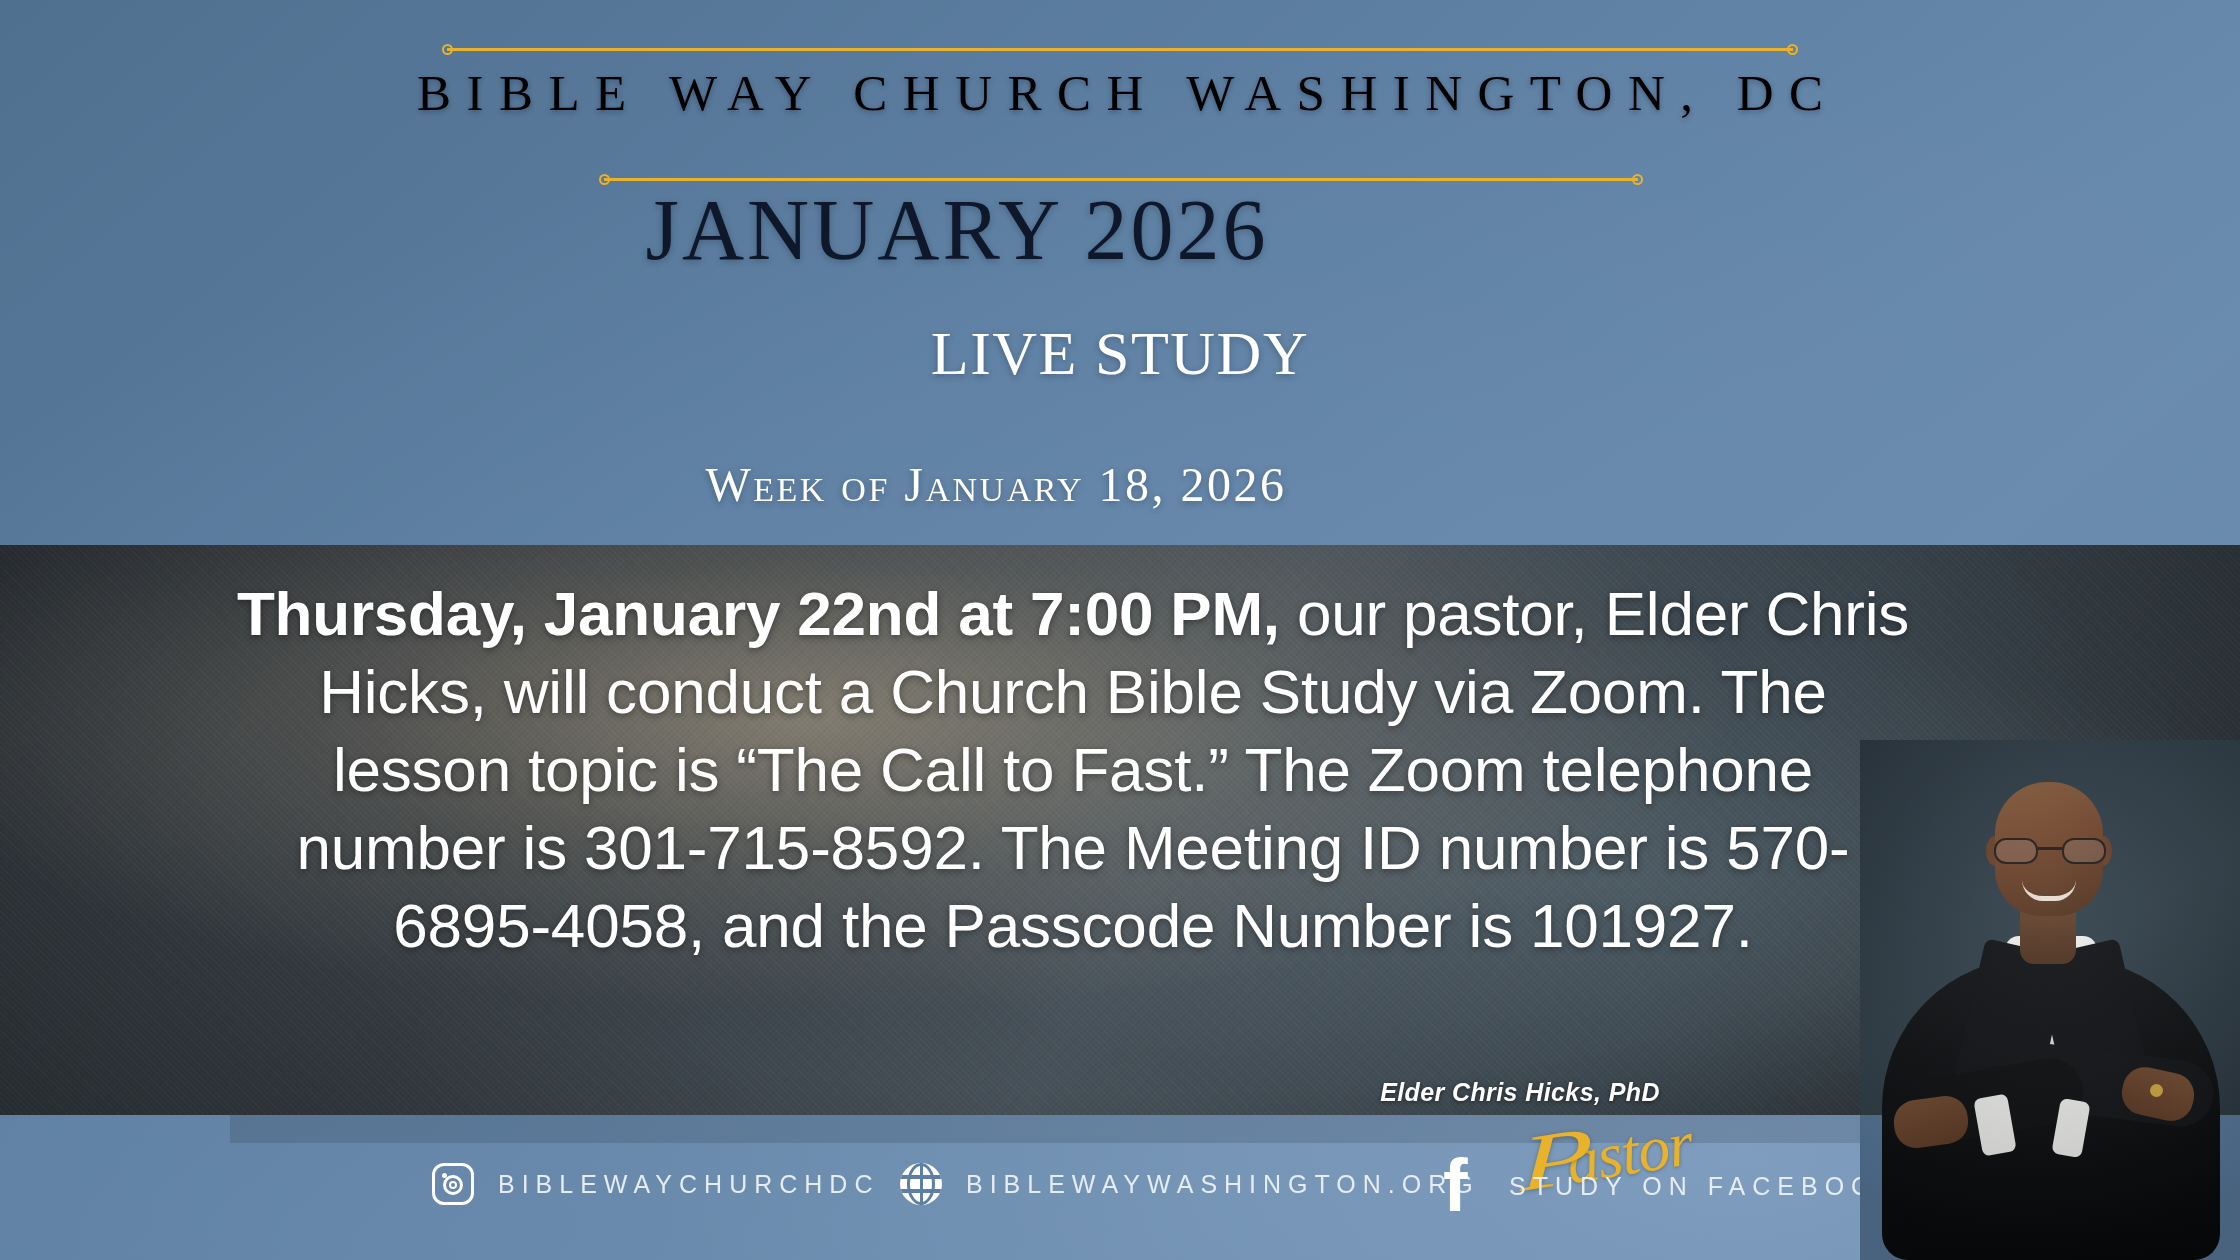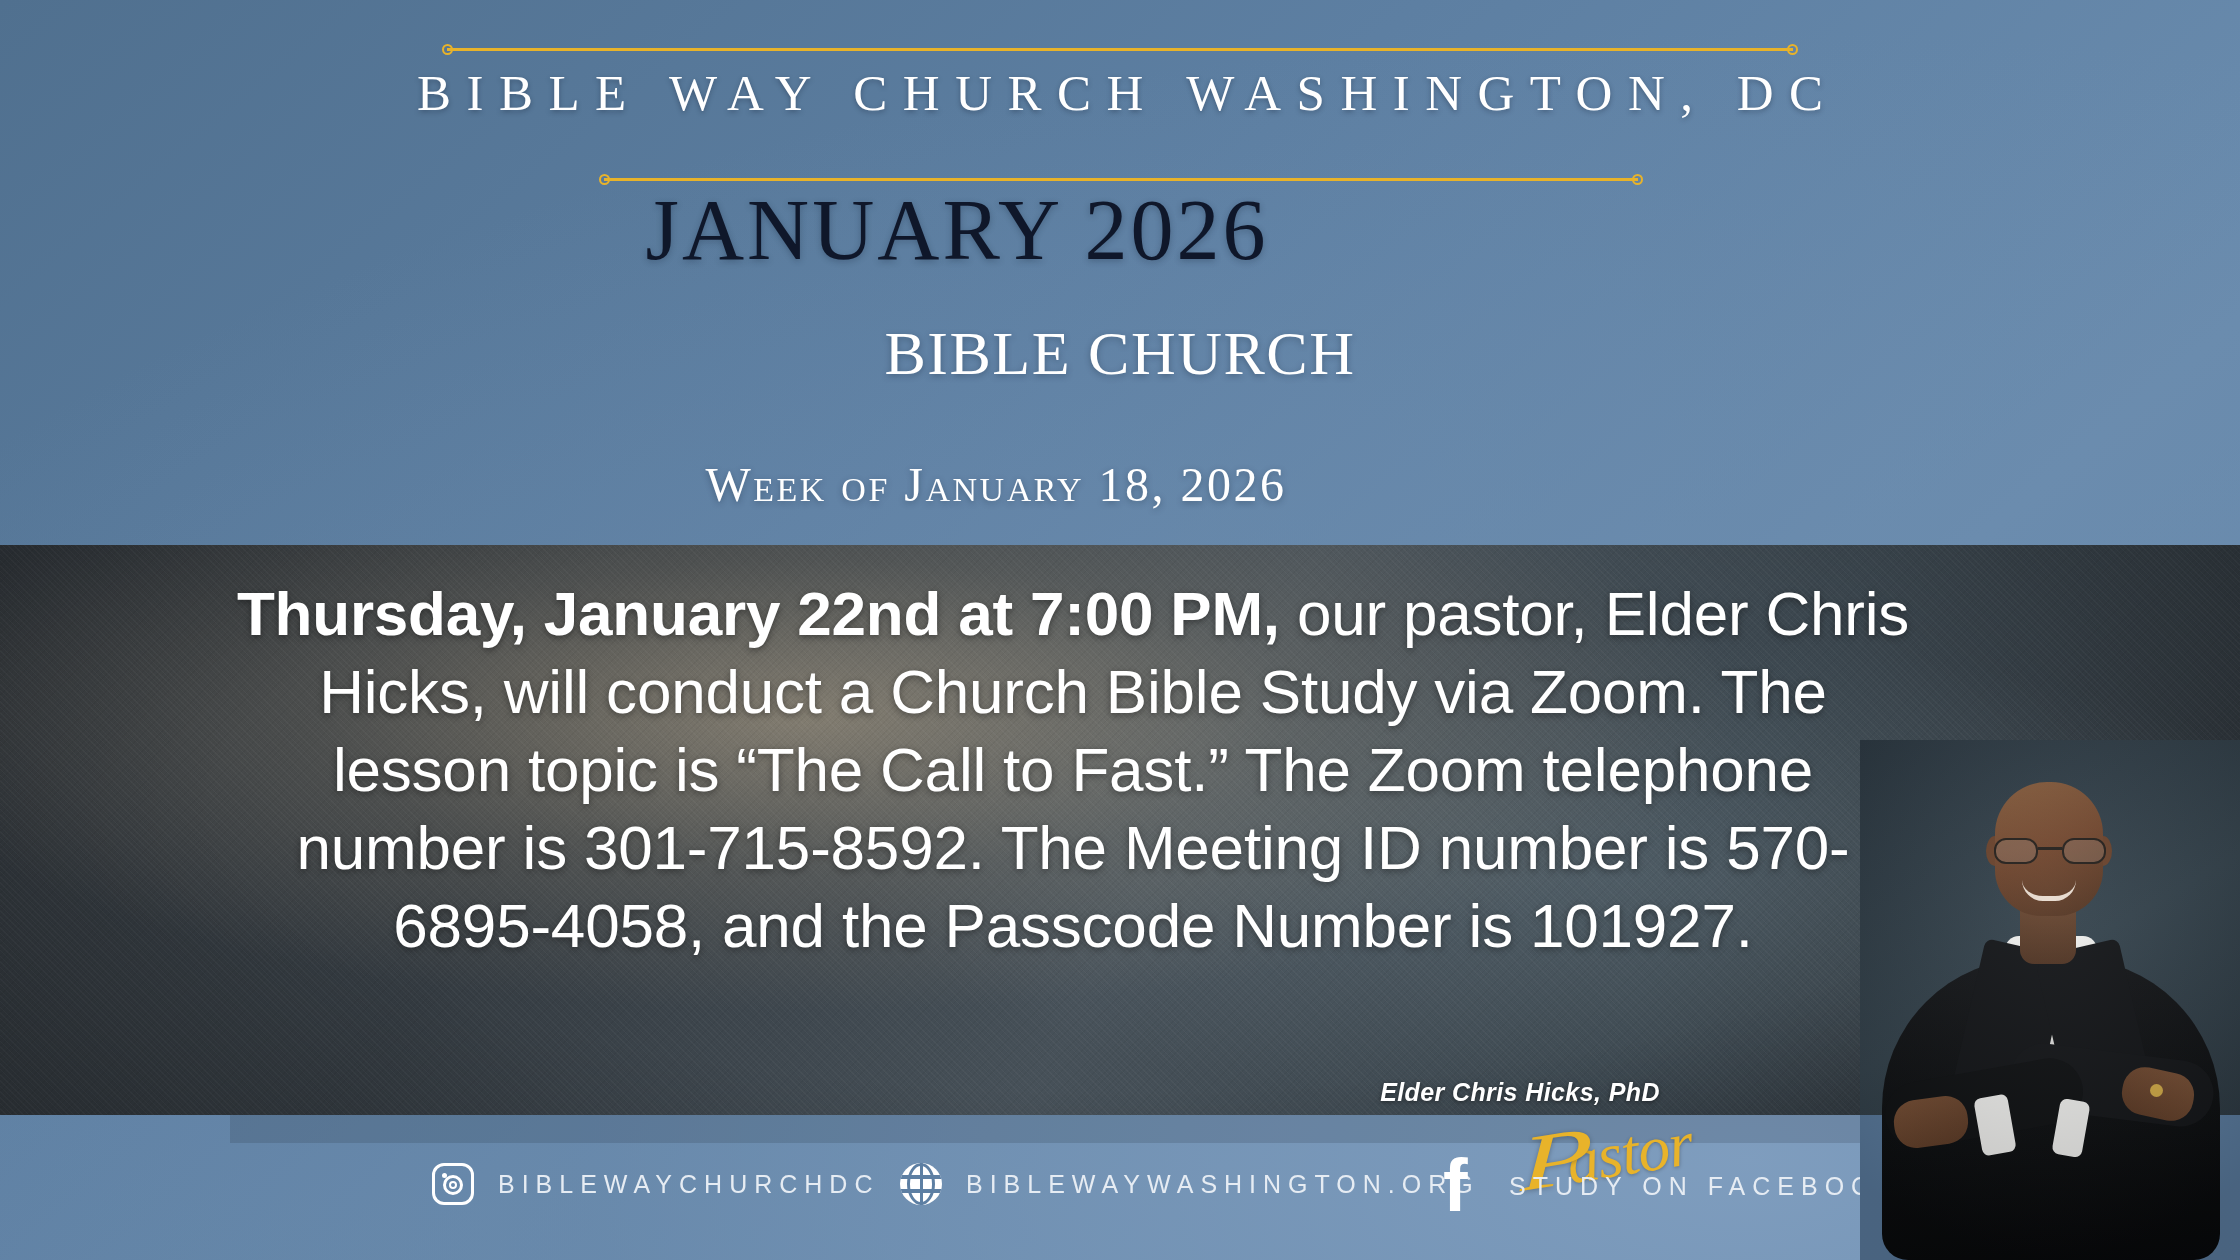--- a/index.html
+++ b/index.html
@@ -26,21 +26,21 @@
   }
   .rule .cap.l{left:-5px;}
   .rule .cap.r{right:-5px;}
   #rule-top{left:447px;top:48px;width:1346px;}
   #rule-mid{left:604px;top:178px;width:1034px;}
 
   
   .serif{font-family:"Liberation Serif",serif;font-weight:400;}
   #church-name{
     position:absolute;left:0;top:64px;width:2240px;text-align:center;
-    font-size:51px;letter-spacing:15.5px;color:#ffffff;
+    font-size:51px;letter-spacing:15.5px;color:#000000;
     text-indent:15.5px;
     text-shadow:0 2px 5px rgba(20,35,55,.38);
   }
   #month-year{
     position:absolute;left:0;top:180px;width:1914px;text-align:center;
     font-size:86px;letter-spacing:3px;color:#0f172a;
     text-shadow:0 2px 6px rgba(20,35,55,.30);
   }
   #series-title{
     position:absolute;left:0;top:318px;width:2240px;text-align:center;
@@ -277,21 +277,21 @@
 
   <div class="serif" id="church-name">BIBLE WAY CHURCH WASHINGTON, DC</div>
 
   <div class="rule" id="rule-mid">
     <span class="cap l"></span>
     <span class="cap r"></span>
   </div>
 
   <div class="serif" id="month-year">JANUARY 2026</div>
 
-  <div class="serif" id="series-title">BIBLE CHURCH</div>
+  <div class="serif" id="series-title">LIVE STUDY</div>
 
   <div class="serif" id="week-of">Week of January 18, 2026</div>
 
   <div id="dark-panel"></div>
   <div id="dark-panel-texture"></div>
   <div id="dark-panel-vignette"></div>
 
   <div id="body-copy">
     <span class="lead">Thursday, January 22nd at 7:00 PM,</span><span> our pastor, Elder Chris Hicks, will conduct a Church Bible Study via Zoom. The lesson topic is “The Call to Fast.” The Zoom telephone number is 301-715-8592. The Meeting ID number is 570-6895-4058, and the Passcode Number is 101927.</span>
   </div>

